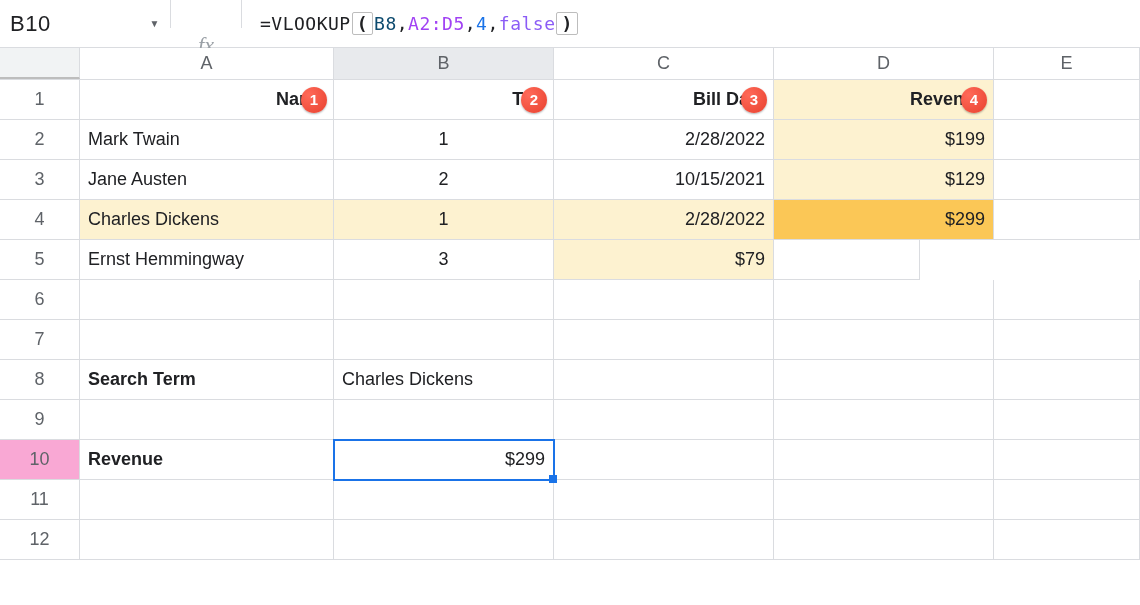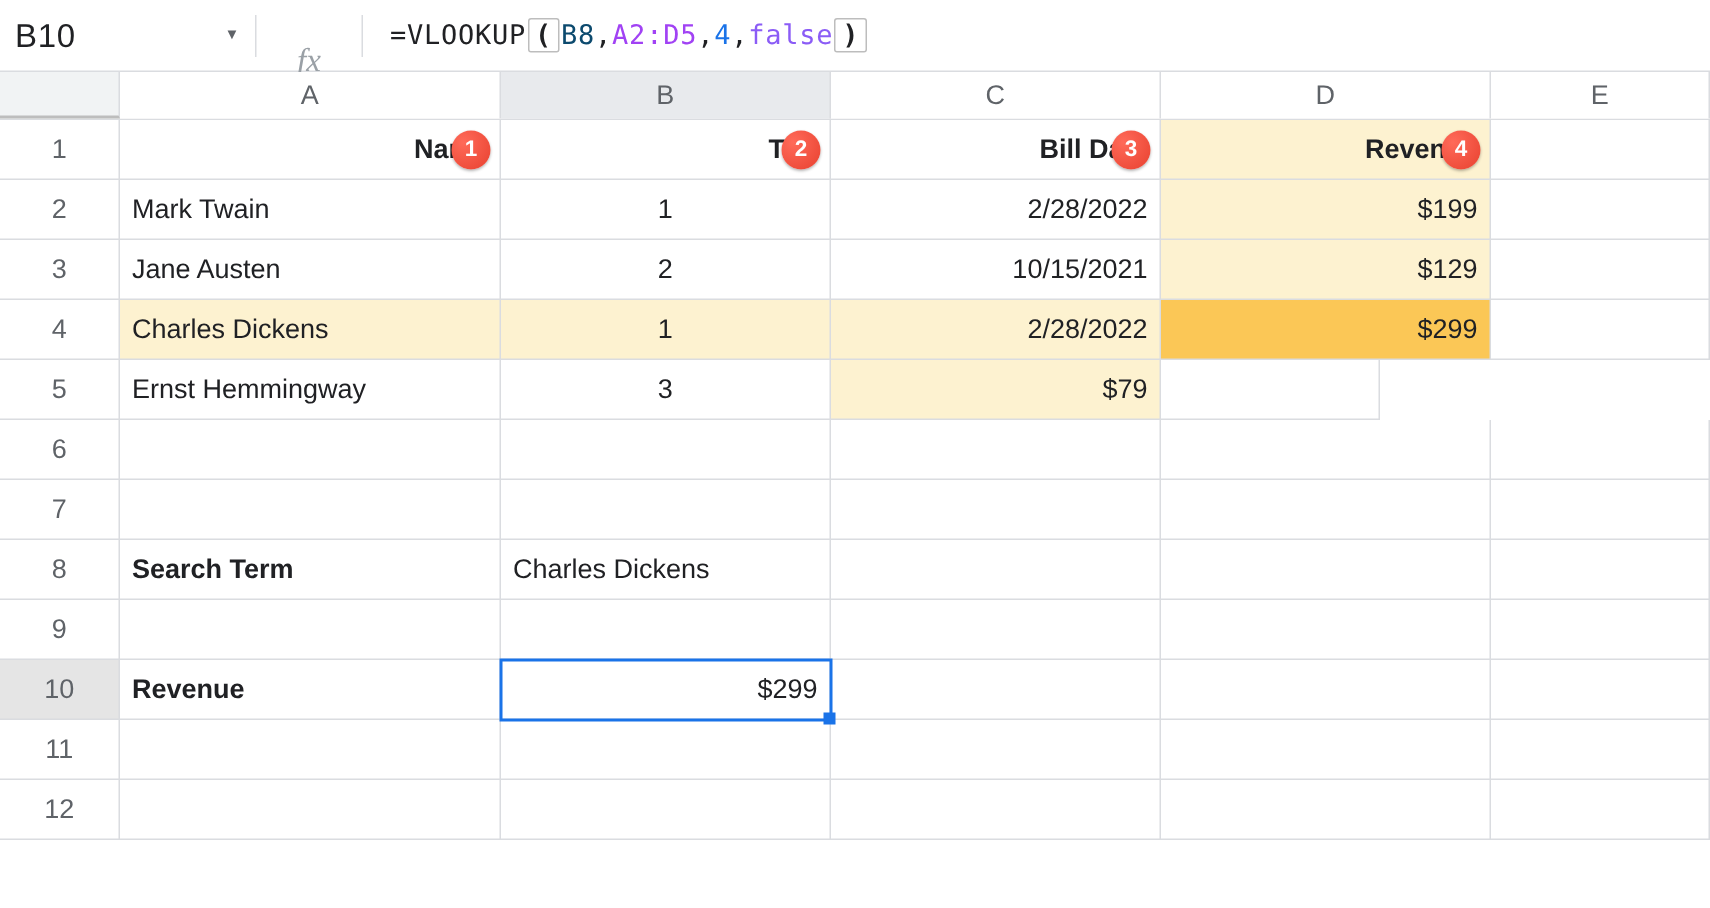--- a/index.html
+++ b/index.html
@@ -10,21 +10,21 @@
     background: #fff;
     color: #202124;
     width: 1140px;
     height: 605px;
     overflow: hidden;
   }
 
   
   .fbar {
     display: flex;
-    align-items: center;
+    align-items: flex-start;
     height: 48px;
     border-bottom: 1px solid #dadce0;
     padding-right: 8px;
   }
   .namebox {
     width: 170px;
     height: 100%;
     display: flex;
     align-items: center;
     padding-left: 10px;
@@ -116,21 +116,21 @@
     width: 80px;
     display: flex;
     align-items: center;
     justify-content: center;
     color: #5f6368;
     font-size: 18px;
     background: #fff;
     border-right: 1px solid #dadce0;
     border-bottom: 1px solid #dadce0;
   }
-  .rh.sel { background: #e5e5e5; }
+  .rh.sel { background: #f9a8d4; }
   .cell {
     position: relative;
     display: flex;
     align-items: center;
     padding: 0 8px;
     border-right: 1px solid #dadce0;
     border-bottom: 1px solid #dadce0;
     background: #fff;
   }
   .bold { font-weight: bold; }

